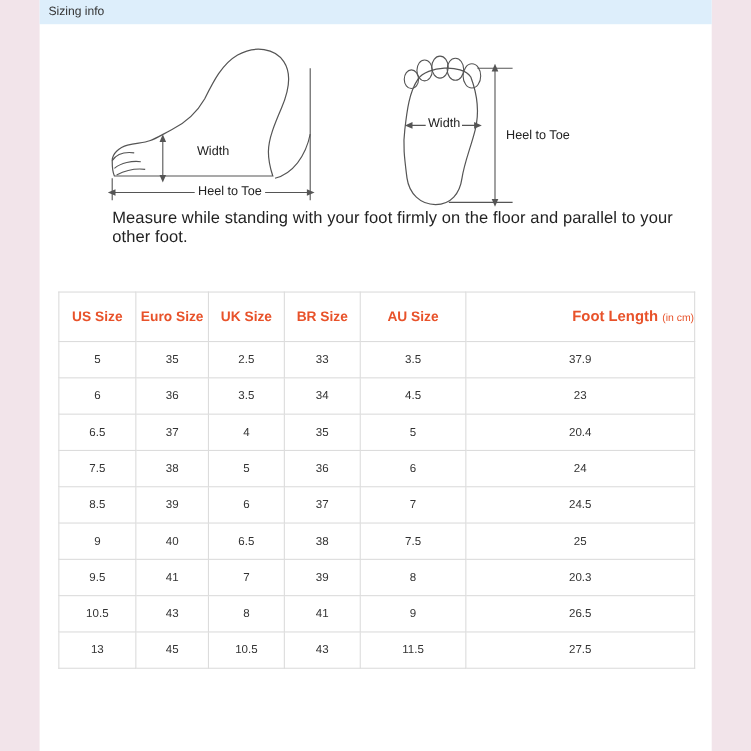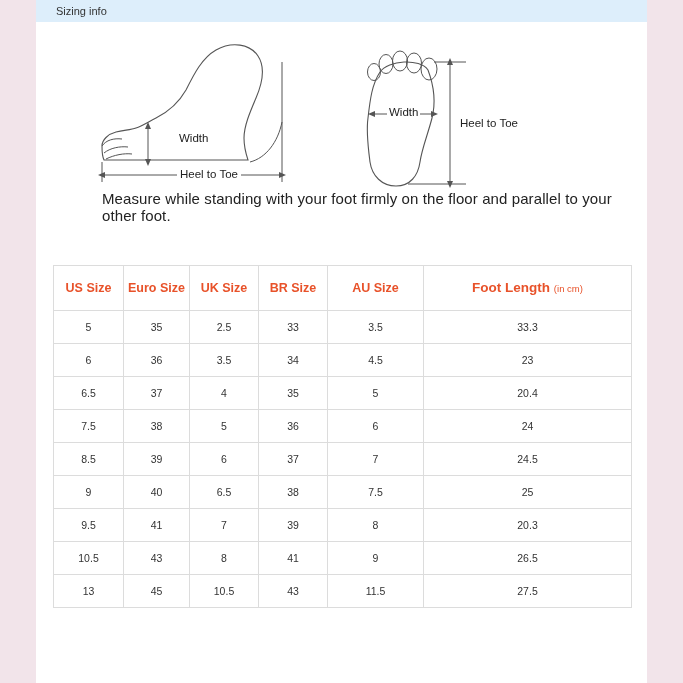--- a/index.html
+++ b/index.html
@@ -20,21 +20,21 @@
     width: 611px;
     height: 683px;
     background: #ffffff;
     box-sizing: border-box;
   }
   .header-bar {
     height: 22px;
     background: #ddeefb;
     display: flex;
     align-items: center;
-    padding-left: 20px;
+    padding-left: 8px;
     box-sizing: border-box;
   }
   .header-title {
     font-size: 11px;
     color: #333333;
     font-weight: normal;
   }
   .diagram-area {
     position: relative;
     height: 222px;
@@ -78,20 +78,21 @@
   }
   table.size-table th {
     color: #e8522a;
     font-weight: bold;
     font-size: 12.5px;
     height: 44px;
     line-height: 1.15;
   }
   table.size-table th.wide-head {
     font-size: 13.5px;
+    text-align: right;
   }
   .unit-note {
     font-size: 9.5px;
     font-weight: normal;
     color: #e8522a;
   }
   col.c0 { width: 70px; }
   col.c1 { width: 66px; }
   col.c2 { width: 69px; }
   col.c3 { width: 69px; }
@@ -193,21 +194,21 @@
           </th>
         </tr>
       </thead>
       <tbody id="table-body">
           <tr>
             <td>5</td>
             <td>35</td>
             <td>2.5</td>
             <td>33</td>
             <td>3.5</td>
-            <td>33.3</td>
+            <td>37.9</td>
           </tr>
           <tr>
             <td>6</td>
             <td>36</td>
             <td>3.5</td>
             <td>34</td>
             <td>4.5</td>
             <td>23</td>
           </tr>
           <tr>

